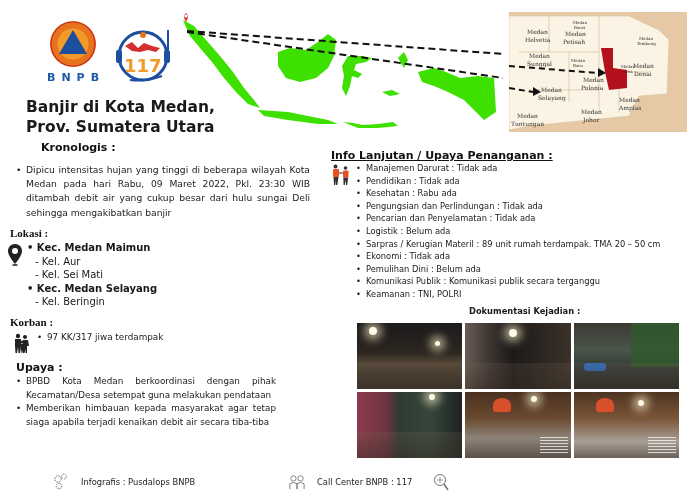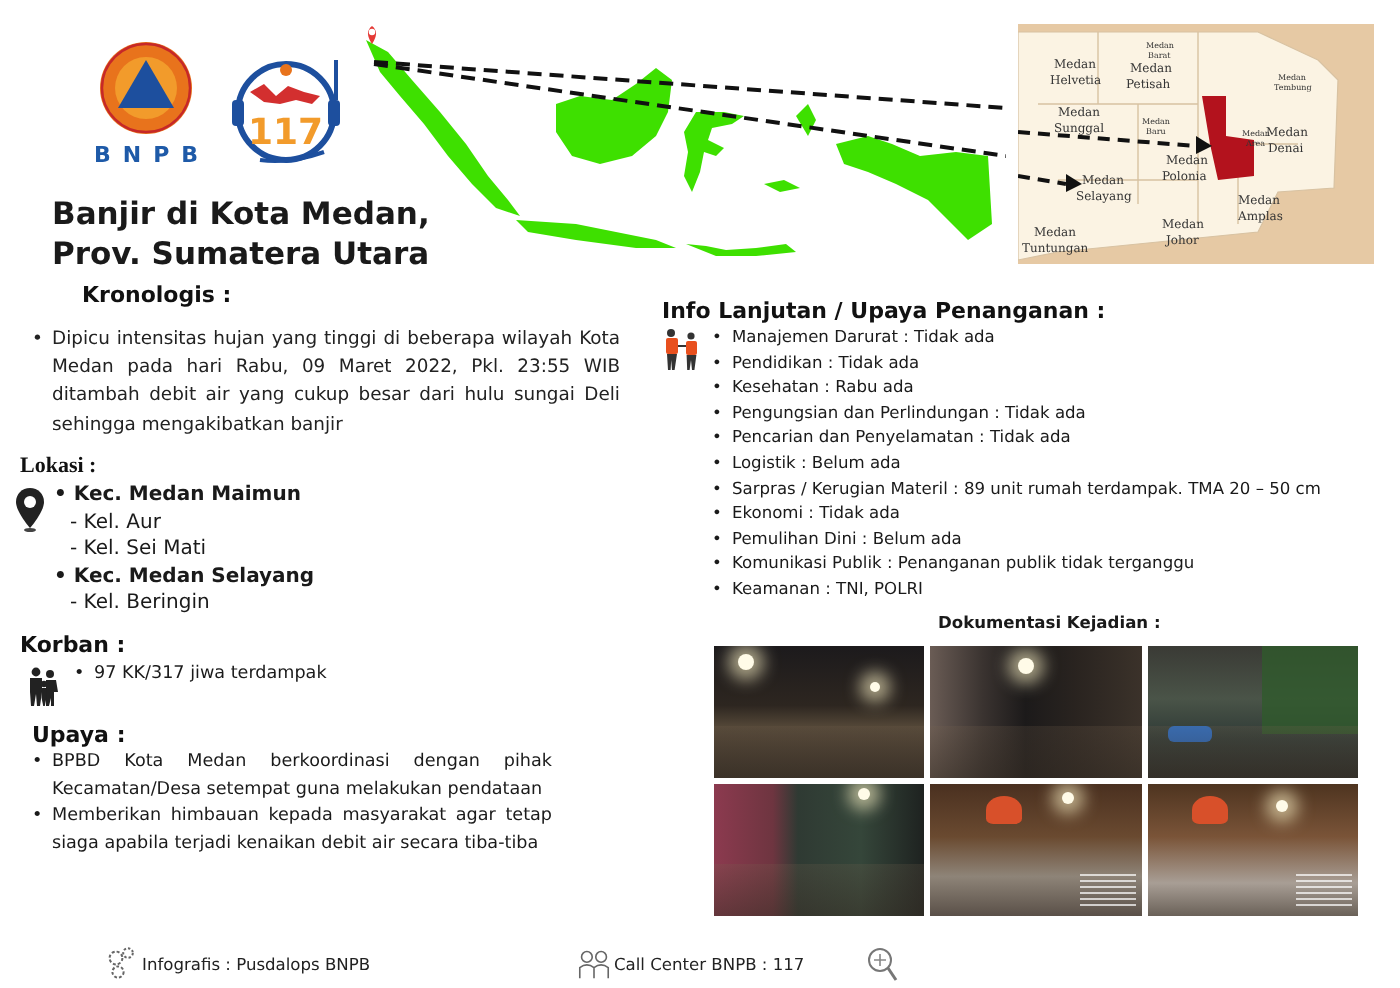--- a/index.html
+++ b/index.html
@@ -30,49 +30,49 @@
 
   .kronologis-head { left: 10px; top: 141px; margin-left: 31px; }
   .kronologis-body { left: 16px; top: 163px; width: 294px; }
 
   .lokasi-head { left: 10px; top: 227px; font-family: Liberation Serif, serif; }
   .lokasi-body { left: 27px; top: 241px; width: 200px; font-size: 10px; line-height: 13.6px; }
   .lokasi-body .kec { font-weight: bold; }
   .lokasi-body .kel { padding-left: 8px; }
   #pin-icon { left: 8px; top: 244px; width: 14px; height: 22px; }
 
-  .korban-head { left: 10px; top: 316px; }
+  .korban-head { left: 10px; top: 316px; font-family: Liberation Serif, serif; }
   .korban-body { left: 37px; top: 332px; font-size: 8.8px; }
   #family-icon { left: 12px; top: 333px; width: 20px; height: 20px; }
 
   .upaya-head { left: 16px; top: 361px; }
   .upaya-body { left: 16px; top: 375px; width: 260px; font-size: 8.8px; line-height: 13.6px; }
 
-  .info-head { left: 331px; top: 149px; }
+  .info-head { left: 331px; top: 149px; text-decoration: underline; }
   .info-body { left: 356px; top: 162px; width: 340px; font-size: 8.3px; line-height: 12.6px; }
   #rescuers-icon { left: 331px; top: 164px; width: 20px; height: 22px; }
 
   .dok-head { left: 469px; top: 306px; font-weight: bold; font-size: 8.3px; text-align: right; }
 
   
   .photos { left: 357px; top: 323px; width: 322px; height: 135px; display: grid; grid-template-columns: repeat(3, 1fr); grid-template-rows: 66px 66px; gap: 3px; }
   .photo { position: relative; overflow: hidden; }
   .p1 { background: linear-gradient(180deg, #1c1a1c 0%, #2d2620 45%, #514536 60%, #3a3128 100%); }
   .p2 { background: linear-gradient(90deg, #6a5c55 0%, #3a3330 25%, #1c1a1a 45%, #2a2420 70%, #3b322a 100%); }
   .p3 { background: linear-gradient(180deg, #3a3a35 0%, #4a5448 40%, #2f3a36 70%, #2b2d2a 100%); }
   .p4 { background: linear-gradient(90deg, #8c3a4f 0%, #6e3540 28%, #2f3a33 40%, #35463a 70%, #1e2220 100%); }
   .p5 { background: linear-gradient(180deg, #4a3020 0%, #6a4a30 40%, #8e8478 70%, #5a5048 100%); }
   .p6 { background: linear-gradient(180deg, #4e3420 0%, #7a5438 40%, #a89e95 75%, #6a6158 100%); }
   .glow { position: absolute; width: 8px; height: 8px; border-radius: 50%; background: #fffbe8; box-shadow: 0 0 8px 5px rgba(255,245,200,0.6); }
   .water { position: absolute; left: 0; right: 0; bottom: 0; height: 40%; background: linear-gradient(180deg, rgba(120,100,80,0.2), rgba(60,50,40,0.5)); }
   .helmet { position: absolute; width: 18px; height: 14px; border-radius: 50% 50% 20% 20%; background: #d8502a; }
   .stamp { position: absolute; right: 3px; bottom: 3px; width: 28px; height: 18px; background: repeating-linear-gradient(180deg, rgba(255,255,255,0.7) 0 1px, transparent 1px 3px); }
 
   
-  .footer-item { position: absolute; top: 473px; font-size: 8.3px; color: #222; display: flex; align-items: center; gap: 2px; }
+  .footer-item { position: absolute; top: 473px; font-size: 8.3px; color: #222; display: flex; align-items: center; gap: 12px; }
   .f1 { left: 53px; }
   .f2 { left: 289px; }
   .f3 { left: 433px; }
   .f-icon { width: 16px; height: 18px; }
 </style>
 </head>
 <body>
 
 <svg id="bnpb-logo" class="abs" viewBox="0 0 58 86">
   <circle cx="29" cy="24" r="23" fill="#e8731c"></circle>
@@ -158,21 +158,21 @@
       <text x="2" y="114">Tuntungan</text>
   </g>
   <line x1="0" y1="54" x2="89" y2="61" stroke="#111" stroke-width="2" stroke-dasharray="6,4"></line>
   <polygon points="89,56 97,61 89,65" fill="#111"></polygon>
   <line x1="0" y1="76" x2="24" y2="80" stroke="#111" stroke-width="2" stroke-dasharray="6,4"></line>
   <polygon points="24,75 32,80 24,84" fill="#111"></polygon>
 </svg>
 
 <div class="abs h kronologis-head">Kronologis :</div>
 <ul class="abs bul txt just kronologis-body">
-  <li>Dipicu intensitas hujan yang tinggi di beberapa wilayah Kota Medan pada hari Rabu, 09 Maret 2022, Pkl. 23:55 WIB ditambah debit air yang cukup besar dari hulu sungai Deli sehingga mengakibatkan banjir</li>
+  <li>Dipicu intensitas hujan yang tinggi di beberapa wilayah Kota Medan pada hari Rabu, 09 Maret 2022, Pkl. 23:30 WIB ditambah debit air yang cukup besar dari hulu sungai Deli sehingga mengakibatkan banjir</li>
 </ul>
 
 <div class="abs h lokasi-head">Lokasi :</div>
 <svg id="pin-icon" class="abs" viewBox="0 0 14 22">
   <path d="M7 0 C3 0 0 3 0 7 C0 12 7 20 7 20 C7 20 14 12 14 7 C14 3 11 0 7 0 Z" fill="#222"></path>
   <circle cx="7" cy="7" r="3" fill="#fff"></circle>
   <ellipse cx="7" cy="21" rx="3" ry="1" fill="#444"></ellipse>
 </svg>
 <div class="abs lokasi-body">
   <div class="kec">• Kec. Medan Maimun</div>
@@ -214,21 +214,21 @@
 <ul class="abs bul info-body">
   <li>Manajemen Darurat : Tidak ada</li>
   <li>Pendidikan : Tidak ada</li>
   <li>Kesehatan : Rabu ada</li>
   <li>Pengungsian dan Perlindungan : Tidak ada</li>
   <li>Pencarian dan Penyelamatan : Tidak ada</li>
   <li>Logistik : Belum ada</li>
   <li>Sarpras / Kerugian Materil : 89 unit rumah terdampak. TMA 20 – 50 cm</li>
   <li>Ekonomi : Tidak ada</li>
   <li>Pemulihan Dini : Belum ada</li>
-  <li>Komunikasi Publik : Penanganan publik tidak terganggu</li>
+  <li>Komunikasi Publik : Komunikasi publik secara terganggu</li>
   <li>Keamanan : TNI, POLRI</li>
 </ul>
 
 <div class="abs dok-head">Dokumentasi Kejadian :</div>
 <div class="abs photos">
   <div class="photo p1">
     <span class="glow" style="left:12px;top:4px;"></span>
     <span class="glow" style="left:78px;top:18px;width:5px;height:5px;"></span>
     <span class="water"></span>
   </div>

